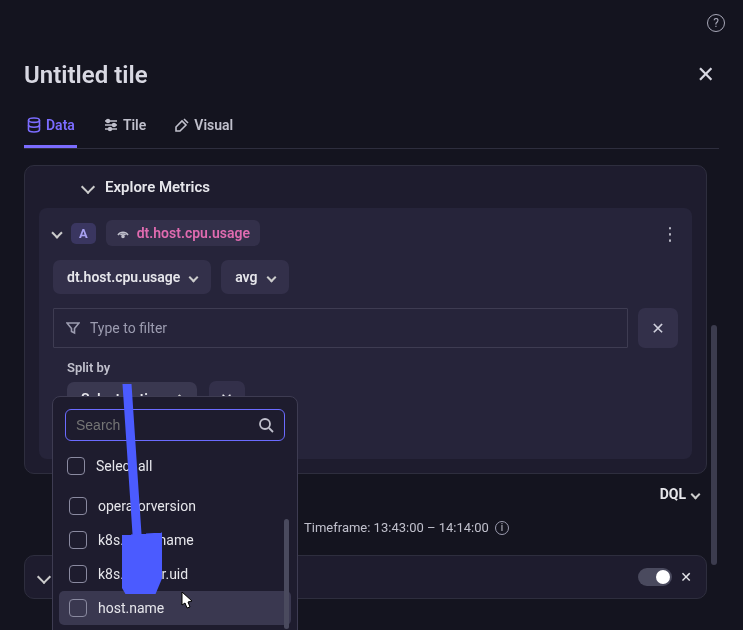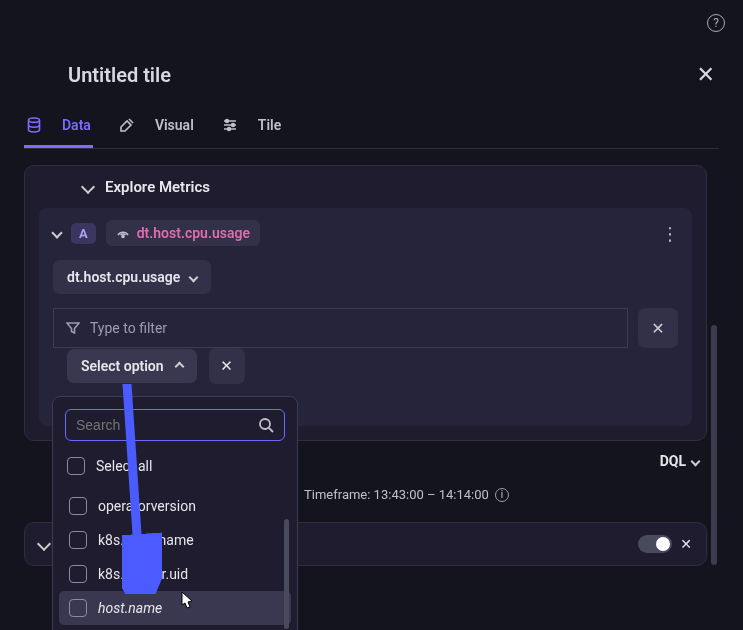--- a/index.html
+++ b/index.html
@@ -10,24 +10,24 @@
   font-size: 14px;
   width: 743px;
   height: 630px;
   overflow: hidden;
   position: relative;
 }
 .top-bar { height: 46px; display: flex; align-items: center; justify-content: flex-end; padding: 0 18px; }
 .help-icon { width: 18px; height: 18px; border: 1.8px solid #a8a8b8; border-radius: 50%; display: flex; align-items: center; justify-content: center; font-size: 12px; color: #a8a8b8; cursor: pointer; }
 .panel { padding: 0 24px; }
 .title-row { display: flex; align-items: center; justify-content: space-between; padding: 12px 0 16px; }
-.title { font-size: 20px; font-weight: 600; color: #d8d8e2; margin-left: 44px; }
+.title { font-size: 24px; font-weight: 600; color: #d8d8e2; }
 .close-x { font-size: 22px; color: #d8d8e2; cursor: pointer; padding: 4px; }
 .tabs { display: flex; gap: 24px; border-bottom: 1px solid #2e2e3e; padding-bottom: 0; }
-.tab { display: flex; align-items: center; gap: 20px; padding: 10px 2px 12px; cursor: pointer; color: #c0c0cc; font-weight: 600; border-bottom: 3px solid transparent; }
+.tab { display: flex; align-items: center; gap: 4px; padding: 10px 2px 12px; cursor: pointer; color: #c0c0cc; font-weight: 600; border-bottom: 3px solid transparent; }
 .tab.active { color: #7b6cff; border-bottom-color: #7b6cff; }
 .tab-icon { display: inline-flex; width: 16px; height: 16px; }
 .content-scroll { padding: 16px 0; position: relative; }
 .scrollbar-v { position: absolute; right: 2px; top: 176px; width: 6px; height: 240px; background: #3c3c4e; border-radius: 3px; }
 .section { background: #1e1c2e; border: 1px solid #2e2e3e; border-radius: 10px; margin-right: 12px; padding: 0 0 14px; position: relative; }
 .section-header { display: flex; align-items: center; gap: 12px; padding: 12px 14px; font-weight: 600; font-size: 15px; margin-left: 44px; }
 .chevron { display: inline-block; width: 10px; height: 10px; border-left: 2px solid #ccc; border-bottom: 2px solid #ccc; transform: rotate(-45deg); }
 .chevron.down { transform: rotate(-45deg); }
 .chevron.up { transform: rotate(135deg); }
 .metric-box { background: #26243a; border-radius: 8px; margin: 0 14px; padding: 12px 14px; }
@@ -48,21 +48,21 @@
 .splitby-label { margin:12px 14px 6px; font-size:13px; font-weight:600; color:#c0c0cc; }
 .splitby-row { display:flex; gap:12px; margin:0 14px; align-items:center; }
 .split-select { display:flex; align-items:center; gap:12px; background:#3a3850; border-radius:7px; padding:9px 14px; font-weight:600; cursor:pointer; }
 .split-clear { width:36px; height:36px; background:#33304a; border-radius:7px; display:flex; align-items:center; justify-content:center; cursor:pointer; font-size:15px; }
 .dropdown { position:absolute; left:52px; top:396px; width:246px; background:#1e1c2e; border:1.5px solid #3e3c52; border-radius:8px; z-index:10; padding:4px 4px 0; }
 .search-wrap { display:flex; align-items:flex-start; border:1.5px solid #6b6bff; border-radius:6px; padding:7px 10px; margin:8px; }
 .search-input { flex:1; background:transparent; border:none; color:#e6e6eb; font-size:14px; outline:none; }
 .search-icon { width:16px; height:16px; }
 .option-list { max-height:180px; overflow:hidden; margin:6px 2px 0; position:relative; }
 .option { display:flex; align-items:center; gap:11px; padding:8px 10px; border-radius:5px; cursor:pointer; font-size:14px; }
-.option.hovered { background:#3a3850;font-style:italic; }
+.option.hovered { background:#3a3850; }
 .checkbox { width:18px; height:18px; border:1.8px solid #8a8aa0; border-radius:4px; flex-shrink:0; }
 .option-list-scroll { position:absolute; right:2px; top:30px; width:5px; height:110px; background:#4a4a5e; border-radius:3px; }
 .dql-row { display:flex; justify-content:flex-end; padding:12px 20px; font-weight:700; }
 .dql { display:flex; align-items:center; gap:6px; cursor:pointer; }
 .timeframe-row { color:#c0c0cc; padding:6px 20px; font-size:13px; display:flex; align-items:center; gap:6px; }
 .info-ic { width:14px; height:14px; border:1.5px solid #9c9cb0; border-radius:50%; display:inline-flex; align-items:center; justify-content:center; font-size:10px; }
 .bottom-section { background:#1e1c2e; border:1px solid #2e2e3e; border-radius:10px; margin:14px 12px 0 0; padding:12px 14px; display:flex; align-items:center; gap:12px; }
 .toggle-wrap { margin-left:auto; display:flex; align-items:center; gap:8px; }
 .toggle { width:34px; height:18px; background:#4a4a5e; border-radius:10px; position:relative; cursor:pointer; }
 .toggle-knob { position:absolute; right:2px; top:2px; width:14px; height:14px; background:#fff; border-radius:50%; }
@@ -89,36 +89,36 @@
             <ellipse cx="8" cy="3.2" rx="5.5" ry="2.2"></ellipse>
             <path d="M2.5 3.2v9.6c0 1.2 2.5 2.2 5.5 2.2s5.5-1 5.5-2.2V3.2"></path>
             <path d="M2.5 8c0 1.2 2.5 2.2 5.5 2.2s5.5-1 5.5-2.2"></path>
           </svg>
       </span>
       <span>Data</span>
     </div>
     <div class="tab">
       <span class="tab-icon">
         <svg viewBox="0 0 16 16" fill="none" stroke="#c0c0cc" stroke-width="1.6">
-            <path d="M2 10l6-6 4 4-6 6H2v-4z"></path>
-            <path d="M10 2l4 4"></path>
-          </svg>
-      </span>
-      <span>Visual</span>
-    </div>
-    <div class="tab">
-      <span class="tab-icon">
-        <svg viewBox="0 0 16 16" fill="none" stroke="#c0c0cc" stroke-width="1.6">
             <path d="M2 4h12M2 8h12M2 12h12"></path>
             <circle cx="5" cy="4" r="1.4" fill="#c0c0cc"></circle>
             <circle cx="11" cy="8" r="1.4" fill="#c0c0cc"></circle>
             <circle cx="7" cy="12" r="1.4" fill="#c0c0cc"></circle>
           </svg>
       </span>
       <span>Tile</span>
+    </div>
+    <div class="tab">
+      <span class="tab-icon">
+        <svg viewBox="0 0 16 16" fill="none" stroke="#c0c0cc" stroke-width="1.6">
+            <path d="M2 10l6-6 4 4-6 6H2v-4z"></path>
+            <path d="M10 2l4 4"></path>
+          </svg>
+      </span>
+      <span>Visual</span>
     </div>
   </div>
 
   <div class="content-scroll">
     <div class="scrollbar-v"></div>
 
     <div class="section">
       <div class="section-header">
         <span class="chevron down"></span>
         <span>Explore Metrics</span>
@@ -139,34 +139,39 @@
             <span class="pill-text">dt.host.cpu.usage</span>
           </div>
           <div class="kebab">⋮</div>
         </div>
 
         <div class="controls-row">
           <div class="select-btn">
             <span>dt.host.cpu.usage</span>
             <span class="chevron down" style="width:7px;height:7px;"></span>
           </div>
+          <div class="select-btn">
+            <span>avg</span>
+            <span class="chevron down" style="width:7px;height:7px;"></span>
+          </div>
         </div>
 
         <div class="filter-row">
           <div class="filter-input-wrap">
             <span class="filter-icon">
               <svg viewBox="0 0 14 14" fill="none" stroke="#9c9cb0" stroke-width="1.6">
                   <path d="M1 2h12l-4.5 5.5V12l-3-1.5V7.5z"></path>
                 </svg>
             </span>
             <span class="filter-text">Type to filter</span>
           </div>
           <div class="clear-btn">✕</div>
         </div>
 
+        <div class="splitby-label">Split by</div>
         <div class="splitby-row">
           <div class="split-select">
             <span>Select option</span>
             <span class="chevron up" style="width:7px;height:7px;"></span>
           </div>
           <div class="split-clear">✕</div>
         </div>
         <div style="height:30px;"></div>
       </div>
     </div>

